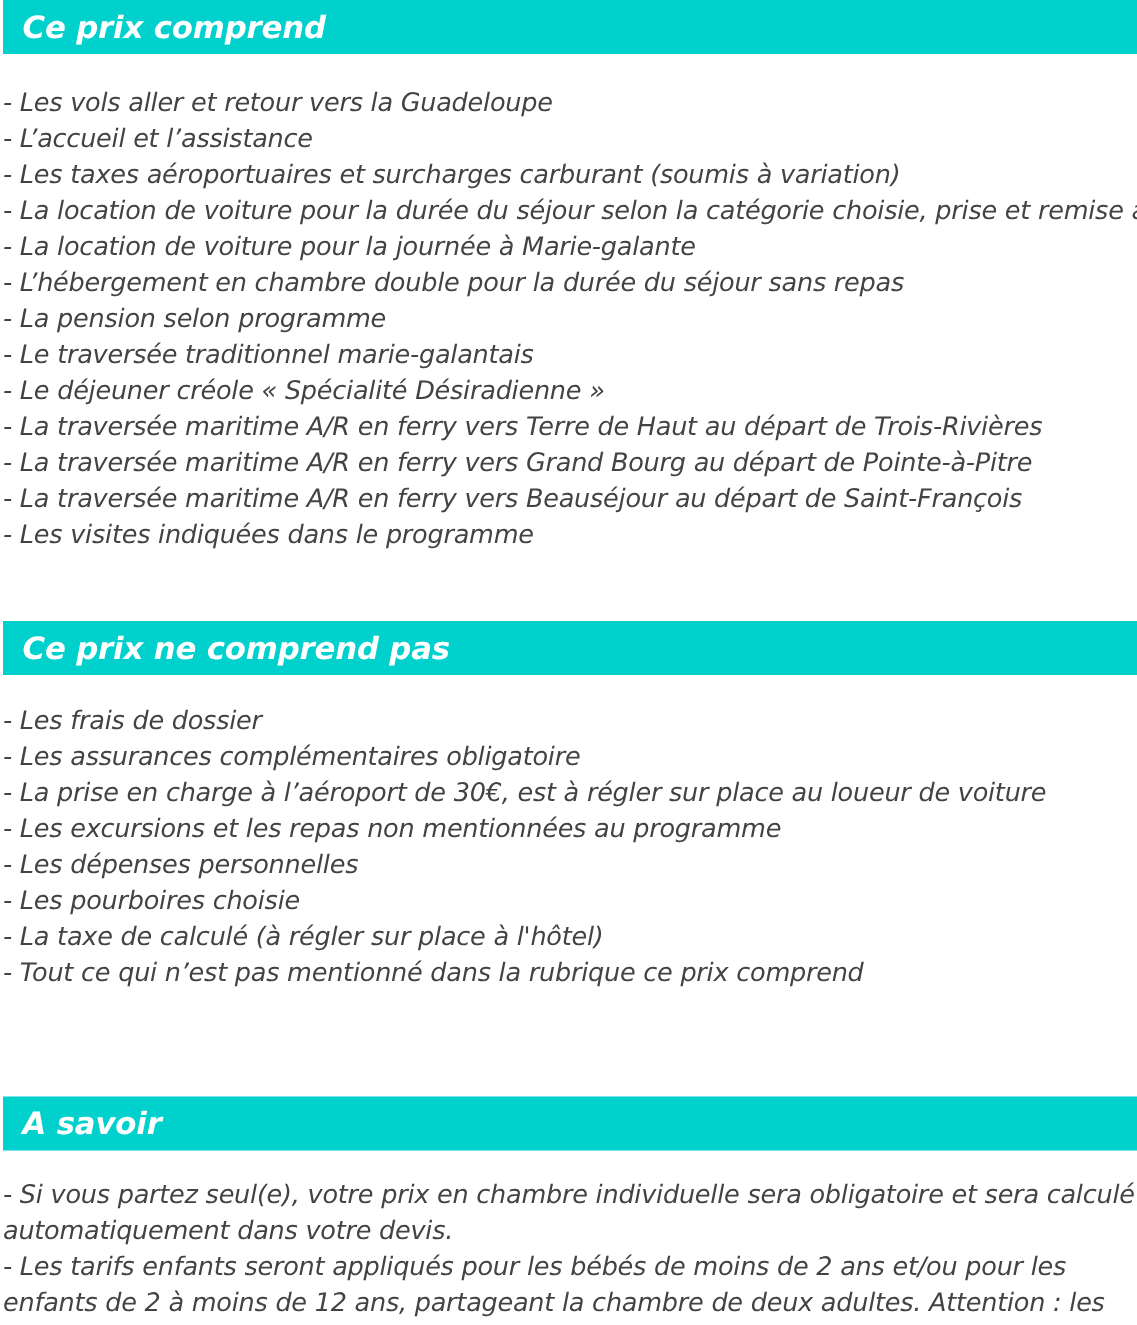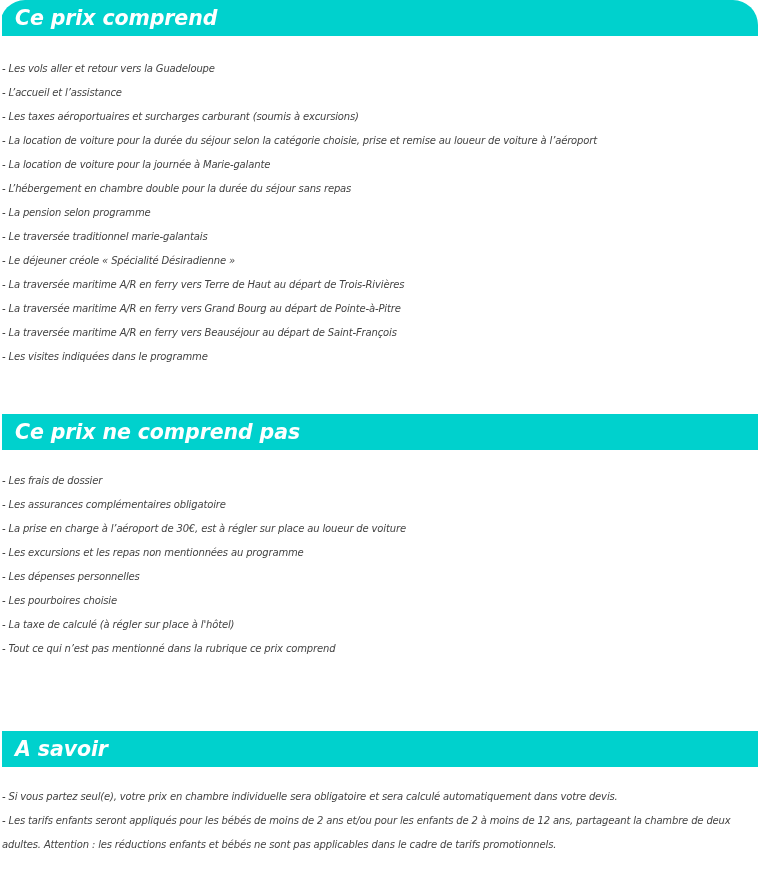--- a/index.html
+++ b/index.html
@@ -11,21 +11,20 @@
     height: 883px;
     background: #ffffff;
     font-family: "DejaVu Sans", sans-serif;
     overflow: hidden;
   }
   .page {
     position: relative;
     width: 758px;
     height: 883px;
     overflow: hidden;
-    border-radius: 25px;
   }
 
   
   .section-header {
     background: #00d1cd;
     margin-left: 2px;
     height: 36px;
     display: flex;
     align-items: center;
     overflow: hidden;
@@ -44,21 +43,21 @@
 
   
   .section-body {
     padding-left: 2px;
   }
   .list-item,
   .para {
     color: #434343;
     font-family: "DejaVu Sans", sans-serif;
     font-style: italic;
-    font-size: 10px;
+    font-size: 17px;
     line-height: 24px;
     letter-spacing: -0.15px;
   }
   .list-item {
     white-space: nowrap;
     overflow: hidden;
   }
   .para {
     white-space: normal;
     padding-right: 0;
@@ -76,21 +75,21 @@
 
 <div class="page">
 
   <div class="section-header">
     <span class="title">Ce prix comprend</span>
   </div>
   <div class="gap-after-header-1"></div>
   <div class="section-body">
     <div class="list-item">- Les vols aller et retour vers la Guadeloupe</div>
     <div class="list-item">- L’accueil et l’assistance</div>
-    <div class="list-item">- Les taxes aéroportuaires et surcharges carburant (soumis à excursions)</div>
+    <div class="list-item">- Les taxes aéroportuaires et surcharges carburant (soumis à variation)</div>
     <div class="list-item">- La location de voiture pour la durée du séjour selon la catégorie choisie, prise et remise au loueur de voiture à l’aéroport</div>
     <div class="list-item">- La location de voiture pour la journée à Marie-galante</div>
     <div class="list-item">- L’hébergement en chambre double pour la durée du séjour sans repas</div>
     <div class="list-item">- La pension selon programme</div>
     <div class="list-item">- Le traversée traditionnel marie-galantais</div>
     <div class="list-item">- Le déjeuner créole « Spécialité Désiradienne »</div>
     <div class="list-item">- La traversée maritime A/R en ferry vers Terre de Haut au départ de Trois-Rivières</div>
     <div class="list-item">- La traversée maritime A/R en ferry vers Grand Bourg au départ de Pointe-à-Pitre</div>
     <div class="list-item">- La traversée maritime A/R en ferry vers Beauséjour au départ de Saint-François</div>
     <div class="list-item">- Les visites indiquées dans le programme</div>

